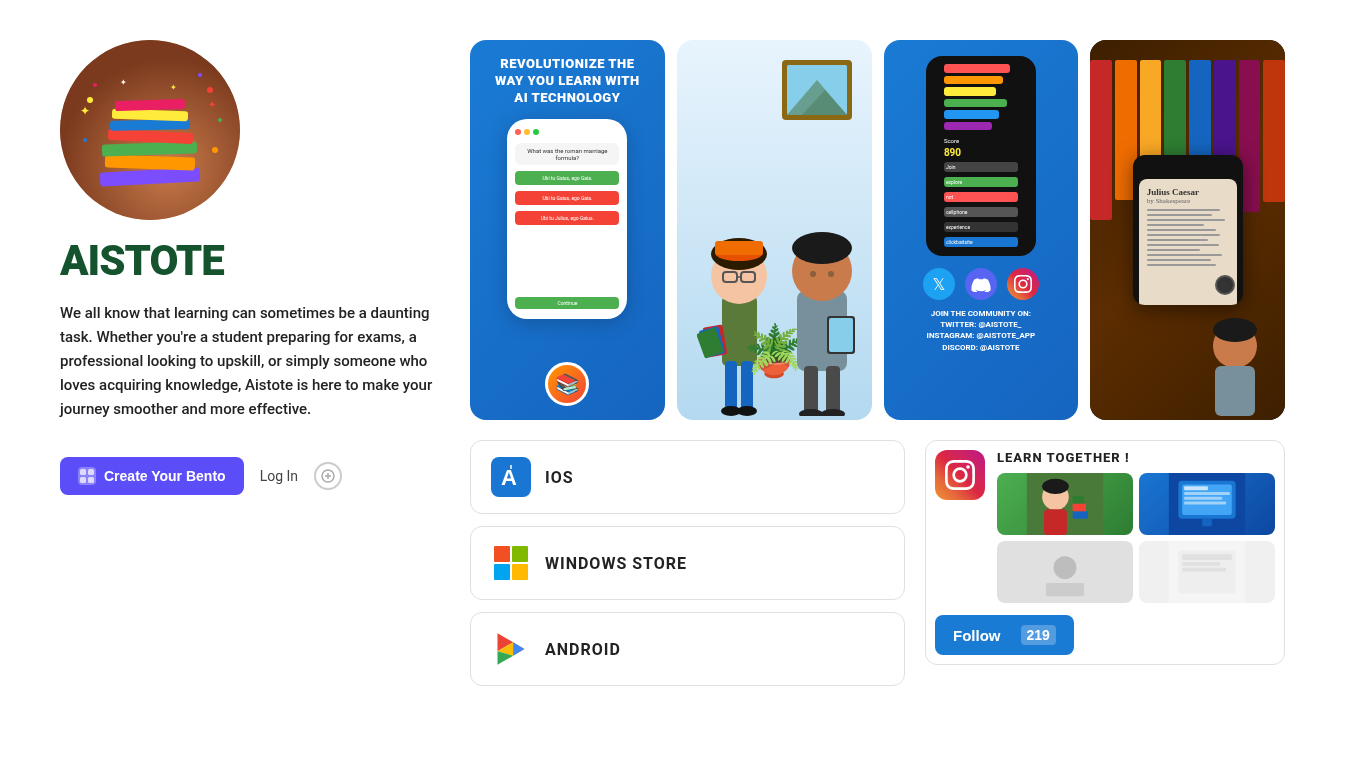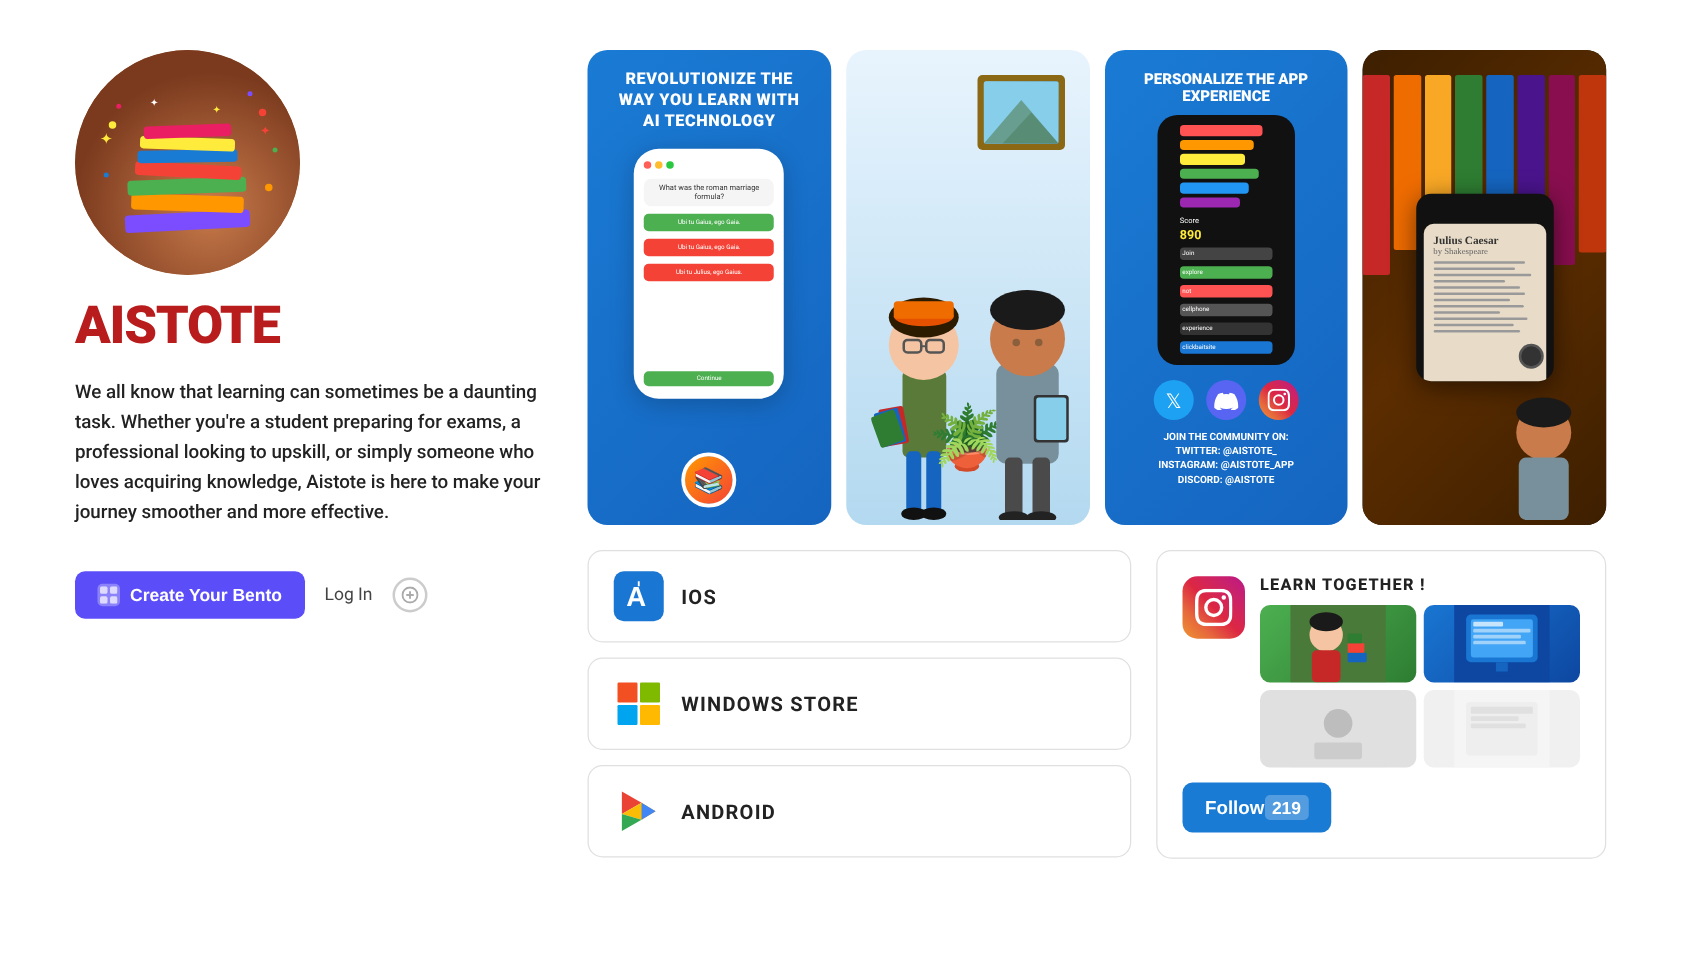--- a/index.html
+++ b/index.html
@@ -43,21 +43,21 @@
 
     
     .avatar-books {
       width: 180px;
       height: 180px;
     }
 
     .app-title {
       font-size: 42px;
       font-weight: 900;
-      color: #b91c1c;
+      color: #14532d;
       letter-spacing: -1px;
     }
 
     .app-tagline {
       font-size: 16px;
       color: #555;
     }
 
     .app-description {
       font-size: 15px;
@@ -503,21 +503,21 @@
       width: 360px;
       flex-shrink: 0;
       display: flex;
       flex-direction: column;
       gap: 12px;
     }
 
     .instagram-card {
       border: 1.5px solid #e0e0e0;
       border-radius: 12px;
-      padding: 20px;
+      padding: 9px;
       display: flex;
       flex-direction: column;
       gap: 12px;
     }
 
     .instagram-icon-wrapper {
       width: 50px;
       height: 50px;
       border-radius: 12px;
       background: linear-gradient(45deg, #f09433, #e6683c, #dc2743, #cc2366, #bc1888);
@@ -551,21 +551,21 @@
       background: #1a7bd4;
       color: #fff;
       border: none;
       border-radius: 8px;
       padding: 10px 18px;
       font-size: 15px;
       font-weight: 700;
       cursor: pointer;
       display: flex;
       align-items: center;
-      gap: 0;
+      gap: 20px;
       width: fit-content;
     }
 
     .follow-count {
       background: rgba(255,255,255,0.25);
       border-radius: 4px;
       padding: 2px 6px;
       font-size: 14px;
     }
 
@@ -737,21 +737,20 @@
                 <ellipse cx="29" cy="228" rx="12" ry="5" fill="#222"></ellipse>
                 <ellipse cx="51" cy="228" rx="12" ry="5" fill="#222"></ellipse>
               </svg>
             </div>
           </div>
         </div>
       </div>
 
       <div class="screenshot-card sc3">
         <div class="sc3-inner">
-          <div class="sc3-title">PERSONALIZE THE APP EXPERIENCE</div>
           <div class="sc3-phone">
 
             <div class="color-bar" style="background:#ff5252; width:90%;"></div>
             <div class="color-bar" style="background:#ff9800; width:80%;"></div>
             <div class="color-bar" style="background:#ffeb3b; width:70%;"></div>
             <div class="color-bar" style="background:#4caf50; width:85%;"></div>
             <div class="color-bar" style="background:#2196f3; width:75%;"></div>
             <div class="color-bar" style="background:#9c27b0; width:65%;"></div>
 
             <div style="color:#fff;font-size:6px;margin-top:4px;">Score</div>

